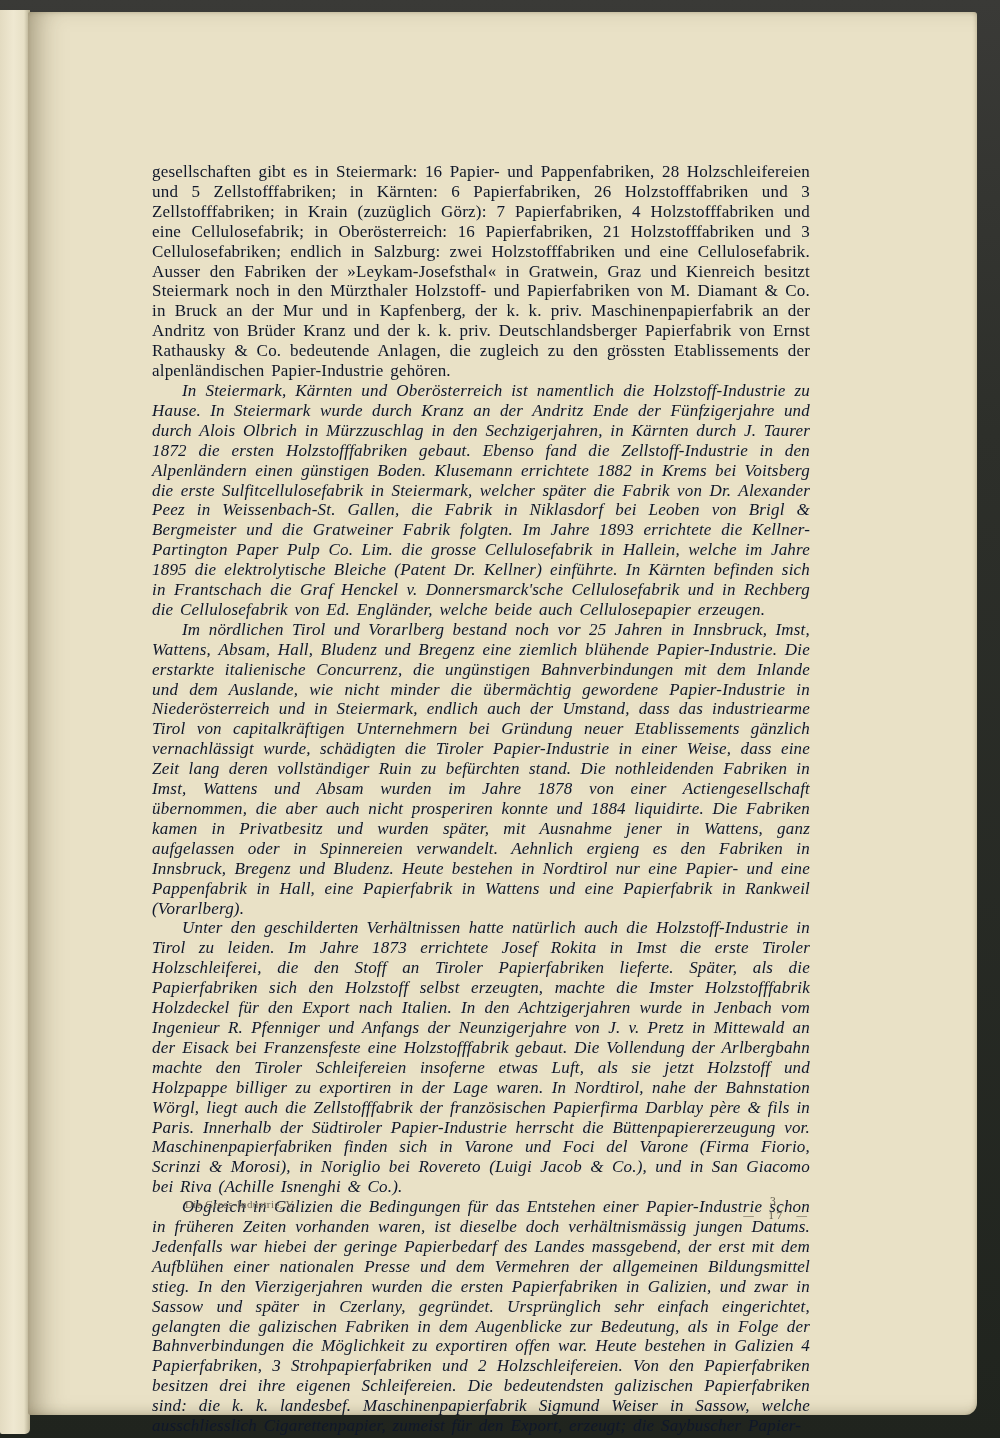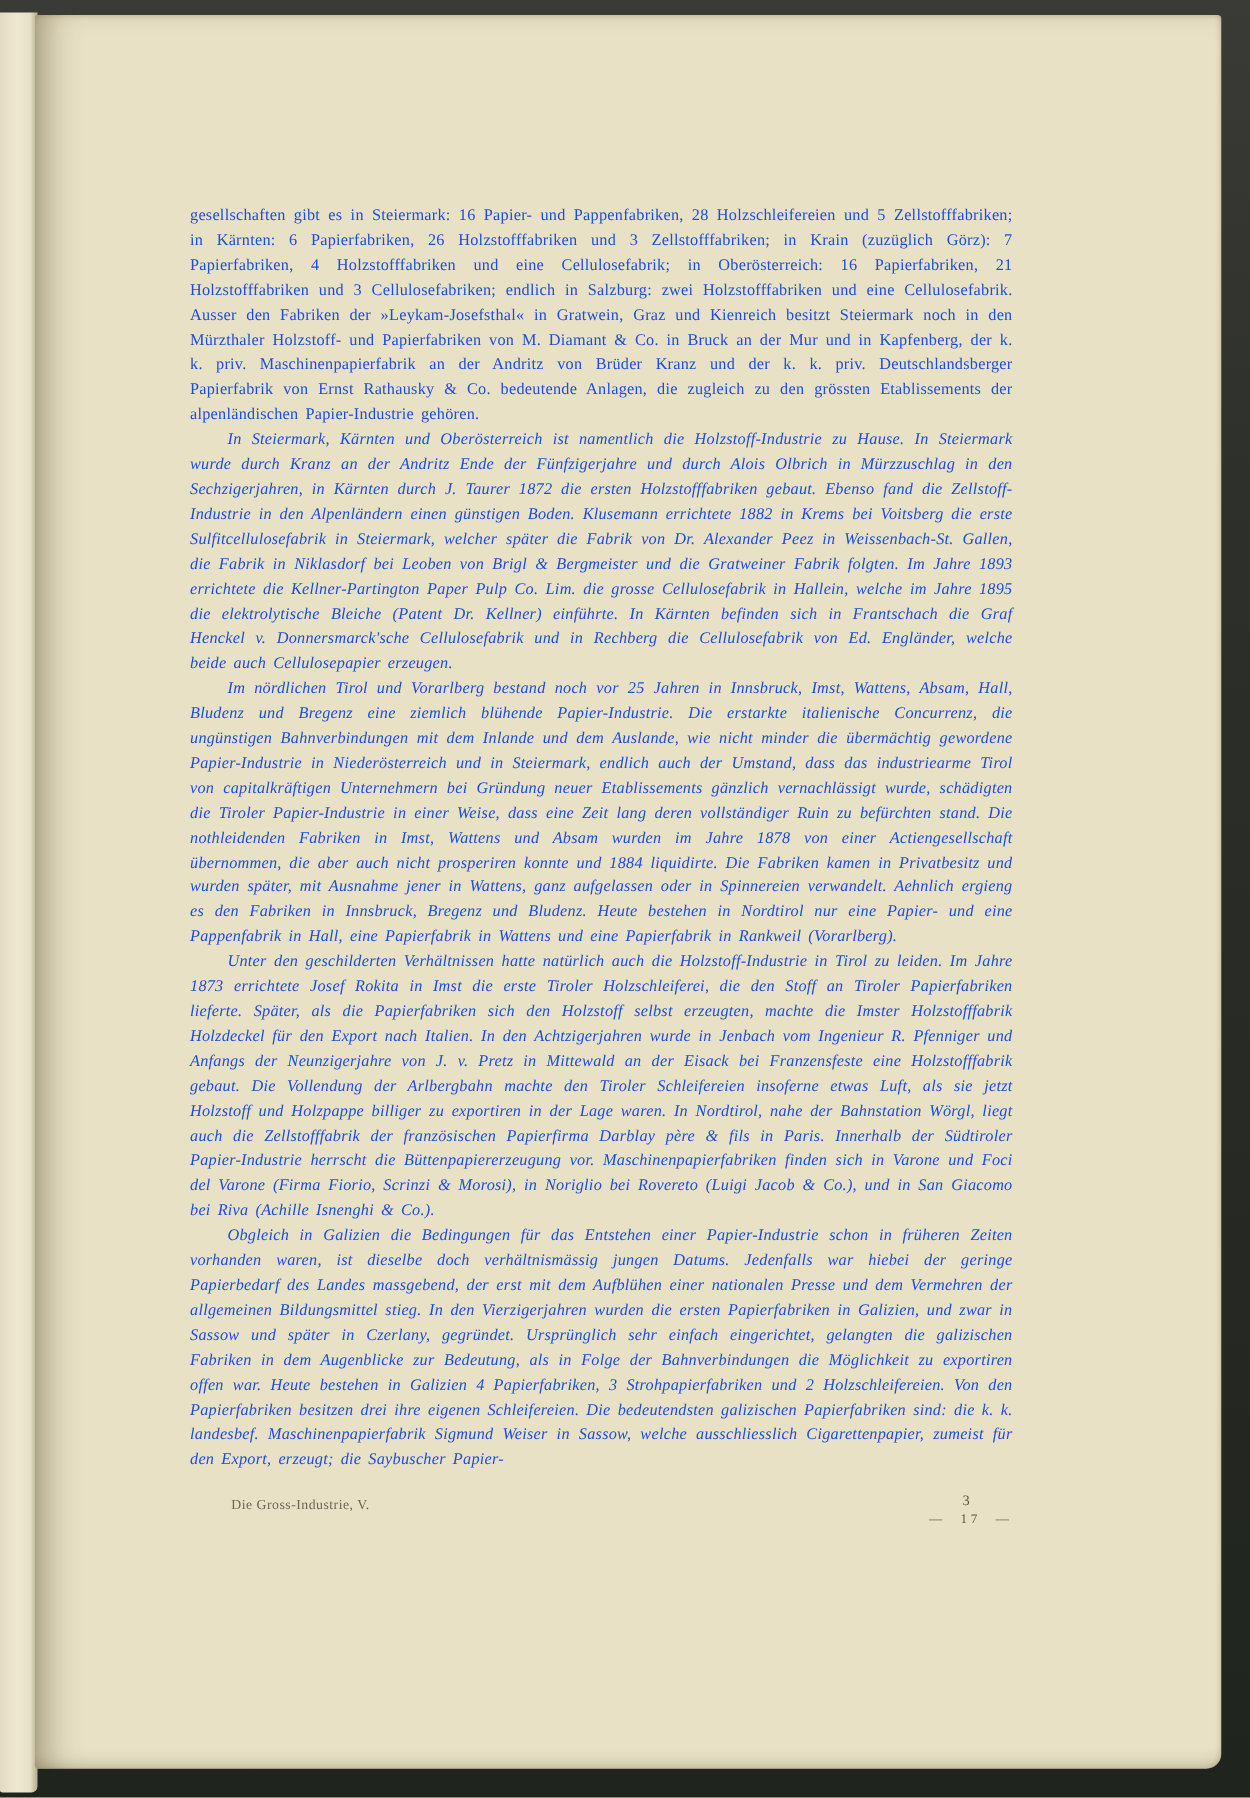--- a/index.html
+++ b/index.html
@@ -19,22 +19,22 @@
     background: #e9e1c6;
     border-radius: 2px 3px 12px 3px;
     box-shadow:
       inset 22px 0 30px -16px rgba(72, 60, 30, 0.5),
       inset -3px 0 4px -2px rgba(72, 60, 30, 0.18),
       inset 0 -8px 12px -8px rgba(72, 60, 30, 0.28),
       inset 0 3px 4px -2px rgba(72, 60, 30, 0.15);
   }
   .textblock {
     position: absolute; left: 124px; top: 150px; width: 658px;
-    font-size: 13px; line-height: 19.9px;
-    color: #1d4ed8;
+    font-size: 17px; line-height: 19.9px;
+    color: #0f172a;
     text-align: justify;
     letter-spacing: 0.2px;
     word-spacing: 2.2px;
   }
   .textblock p { margin: 0; }
   .textblock p.indent { text-indent: 30px; font-style: italic; }
   .footer-caption {
     position: absolute; left: 157px; top: 1186px;
     font-size: 11px; color: #6c6556; letter-spacing: 0.4px;
   }

